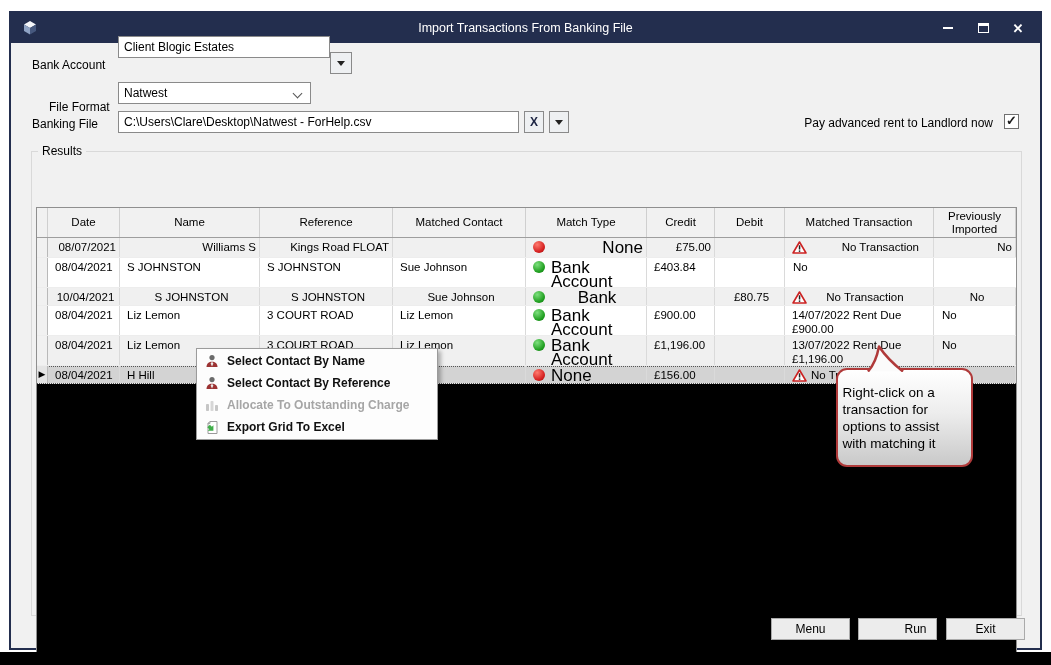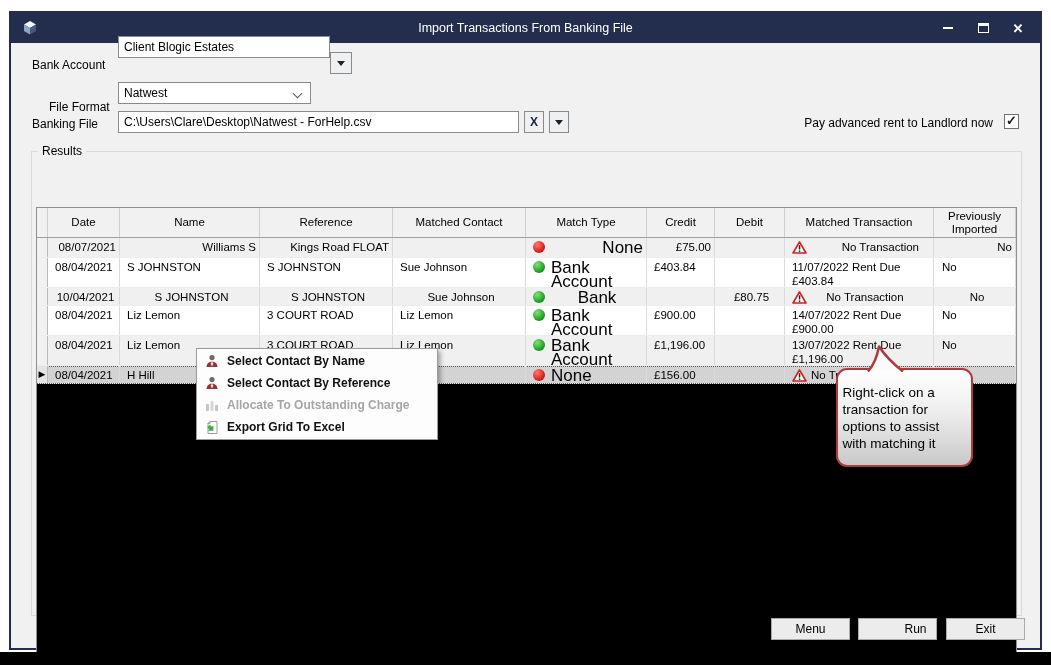--- a/index.html
+++ b/index.html
@@ -171,23 +171,20 @@
             <div class="cell ">08/04/2021</div>
             <div class="cell ">S JOHNSTON</div>
             <div class="cell ">S JOHNSTON</div>
             <div class="cell ">Sue Johnson</div>
             <div class="cell matchtype">
               <span class="dot green"></span>
               <span class="mt-text">Bank Account Name &amp; Reference</span>
             </div>
             <div class="cell ">£403.84</div>
             <div class="cell "></div>
-            <div class="cell tx-flex">
-              <span class="tx-text" style="width:130px;">11/07/2022 Rent Due £403.84</span>
-            </div>
             <div class="cell "><span style="padding-left:1px;">No</span></div>
           </div>
           <div class="grid-row alt" style="height: 18px; text-align: center;">
             <div class="cell stub"></div>
             <div class="cell ">10/04/2021</div>
             <div class="cell ">S JOHNSTON</div>
             <div class="cell ">S JOHNSTON</div>
             <div class="cell ">Sue Johnson</div>
             <div class="cell matchtype">
               <span class="dot green"></span>

